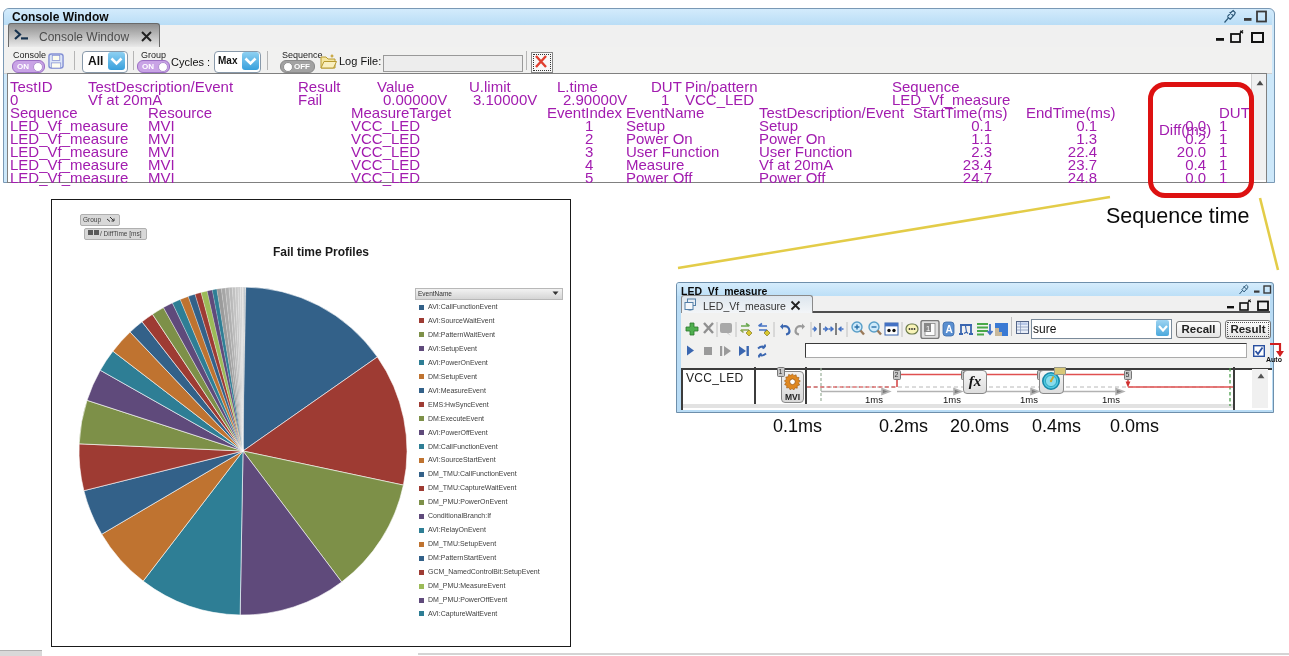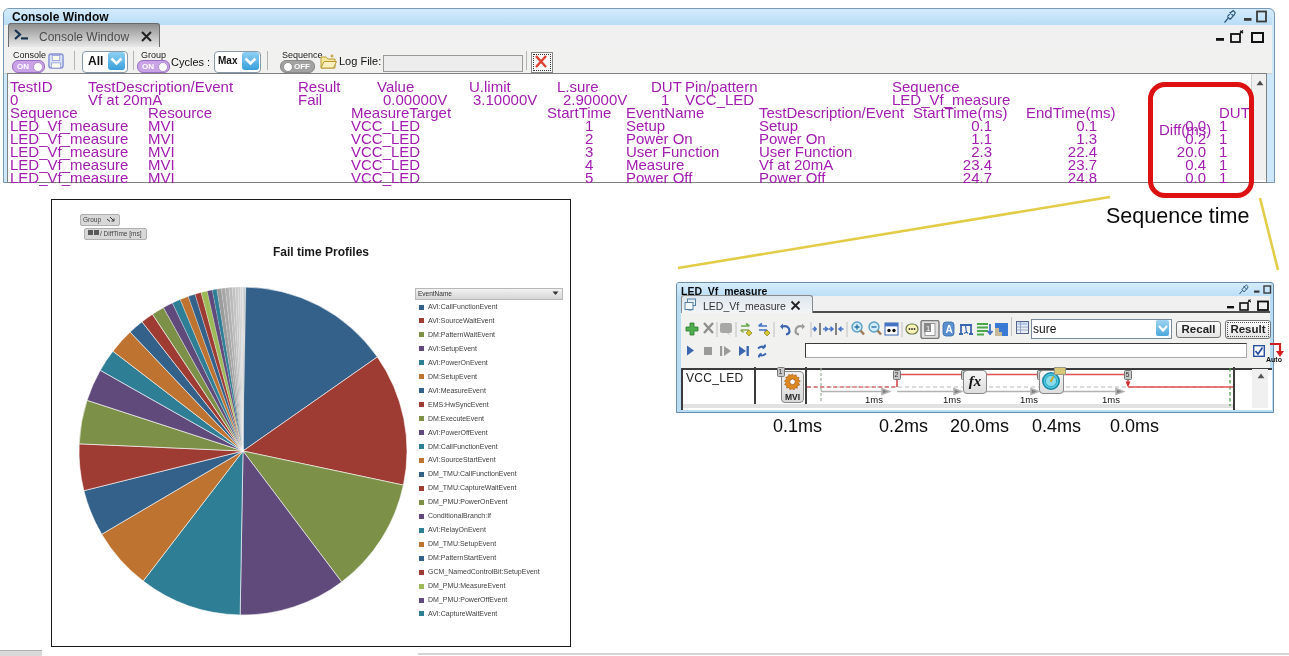--- a/index.html
+++ b/index.html
@@ -124,41 +124,41 @@
 LED_Vf_measure
 LED_Vf_measure</div>
 <div class="mono" style="left:88px;top:80px;">TestDescription/Event
 Vf at 20mA</div>
 <div class="mono" style="left:298px;top:80px;">Result
 Fail</div>
 <div class="mono" style="left:377px;top:80px;">Value</div>
 <div class="mono" style="left:383px;top:93.05px;">0.00000V</div>
 <div class="mono" style="left:469px;top:80px;">U.limit</div>
 <div class="mono" style="left:473px;top:93.05px;">3.10000V</div>
-<div class="mono" style="left:557px;top:80px;">L.sure</div>
+<div class="mono" style="left:557px;top:80px;">L.time</div>
 <div class="mono" style="left:563px;top:93.05px;">2.90000V</div>
 <div class="mono" style="left:651px;top:80px;">DUT</div>
 <div class="mono" style="left:661px;top:93.05px;">1</div>
 <div class="mono" style="left:685px;top:80px;">Pin/pattern
 VCC_LED</div>
 <div class="mono" style="left:892px;top:80px;">Sequence
 LED_Vf_measure</div>
 <div class="mono" style="left:148px;top:106.1px;">Resource
 MVI
 MVI
 MVI
 MVI
 MVI</div>
 <div class="mono" style="left:351px;top:106.1px;">MeasureTarget
 VCC_LED
 VCC_LED
 VCC_LED
 VCC_LED
 VCC_LED</div>
-<div class="mono" style="left:547px;top:106.1px;">StartTime</div>
+<div class="mono" style="left:547px;top:106.1px;">EventIndex</div>
 <div class="mono" style="left:585px;top:119.1px;">1
 2
 3
 4
 5</div>
 <div class="mono" style="left:626px;top:106.1px;">EventName
 Setup
 Power On
 User Function
 Measure

